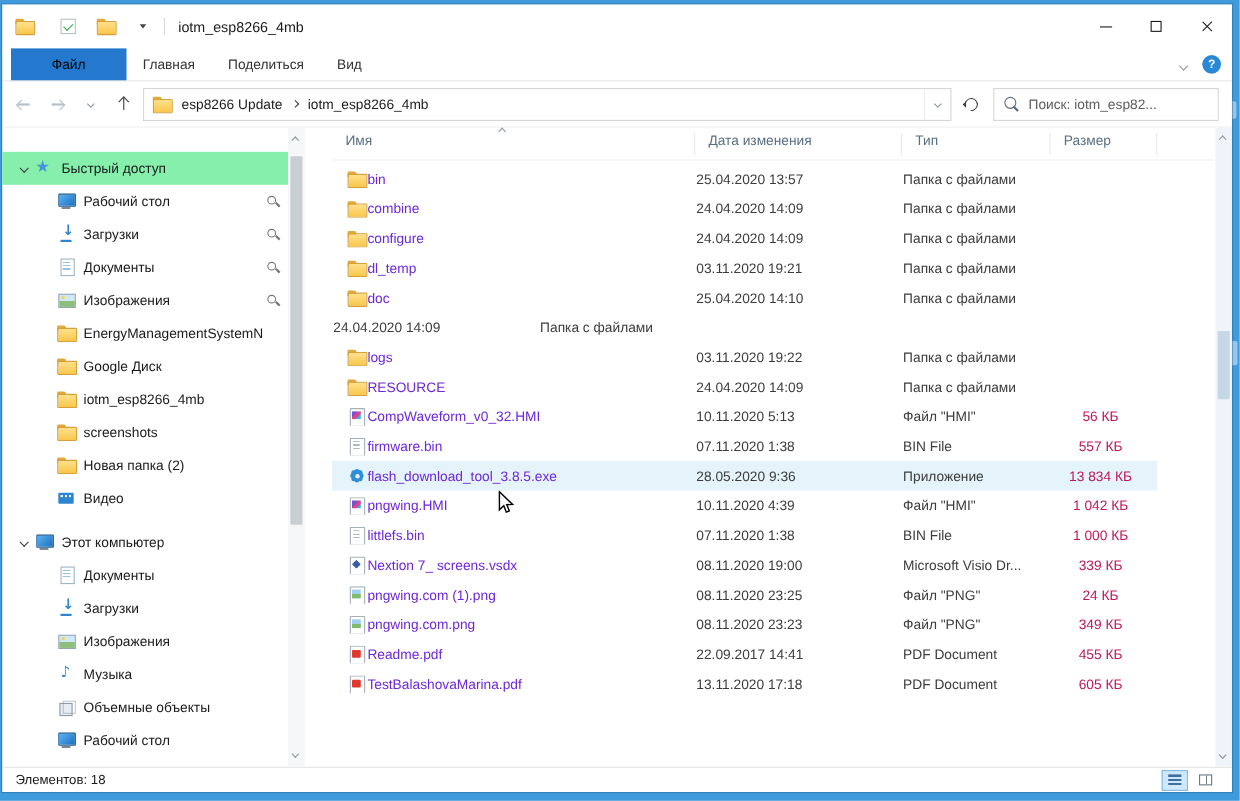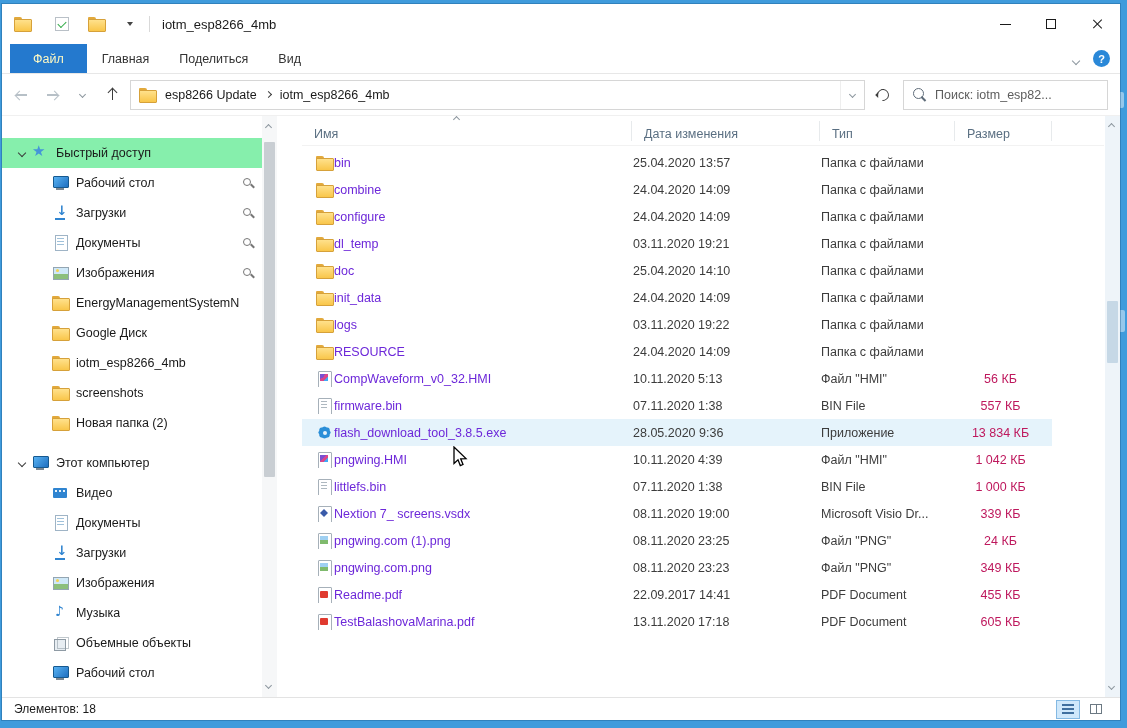--- a/index.html
+++ b/index.html
@@ -20,21 +20,21 @@
   .glyph-close{position:relative;width:12px;height:12px}
   .glyph-close::before,.glyph-close::after{content:"";position:absolute;left:5.5px;top:0;width:1.3px;height:12px;background:#1a1a1a}
   .glyph-close::before{transform:rotate(45deg)}.glyph-close::after{transform:rotate(-45deg)}
   .qcheck{position:relative;width:14px;height:14px;border:1px solid #b9c0c7;background:#fff}
   .qcheck::after{content:"";position:absolute;left:2px;top:3px;width:7px;height:4px;border-left:1.7px solid #2faa44;border-bottom:1.7px solid #2faa44;transform:rotate(-45deg)}
   .tri-down{width:0;height:0;border-left:3.5px solid transparent;border-right:3.5px solid transparent;border-top:4px solid #444}
 
   
   .ribbon{height:30px;display:flex;align-items:stretch;border-bottom:1px solid #e7e7e7;position:relative;flex:none}
   .tab{display:flex;align-items:center;padding:0 15px;font-size:12.5px;color:#333}
-  .tab.file{background:#2479ce;color:#fef9c3;padding:0 23px;margin-left:8px}
+  .tab.file{background:#2479ce;color:#000000;padding:0 37px;margin-left:8px}
   .ribbon-right{position:absolute;right:10px;top:0;height:100%;display:flex;align-items:center;gap:14px}
   .help{width:17px;height:17px;border-radius:50%;background:#2a88d8;color:#fff;font-size:11px;display:flex;align-items:center;justify-content:center;font-weight:bold}
 
   
   .addrrow{height:42px;display:flex;align-items:center;padding:0 12px 0 6px;gap:2px;flex:none;border-bottom:1px solid #f0f0f0}
   .nav-btn{width:28px;height:28px;display:flex;align-items:center;justify-content:center;flex:none}
   .nav-btn.disabled{color:#b7c0c7}.nav-btn.enabled{color:#3c3c3c}
   .arrow{position:relative;width:14px;height:13px;color:inherit}
   .arrow-left::before{content:"";position:absolute;left:1px;top:6px;width:11px;height:1.5px;background:currentColor}
   .arrow-left::after{content:"";position:absolute;left:1px;top:3.5px;width:6px;height:6px;border-left:1.5px solid currentColor;border-bottom:1.5px solid currentColor;transform:rotate(45deg)}
@@ -73,21 +73,21 @@
   .pin::before{content:"";position:absolute;left:1px;top:1px;width:6px;height:6px;border:1.6px solid #777;border-radius:50%}
   .pin::after{content:"";position:absolute;left:7.6px;top:7.6px;width:1.6px;height:4.5px;background:#777;transform:rotate(-45deg);transform-origin:0 0}
 
   .sb-scroll{width:15px;flex:none;position:relative;background:#f6f7f8}
   .sb-scroll .a-top{position:absolute;left:4px;top:9px}
   .sb-scroll .a-bot{position:absolute;left:4px;bottom:9px}
   .sb-thumb{position:absolute;left:2px;top:26px;width:11px;height:335px;background:#c9ced3;border-radius:1px}
 
   .main{flex:1;display:flex;flex-direction:column;min-width:0;position:relative;padding:0 16px 0 25px}
   .cols{height:30px;display:flex;align-items:center;position:relative;color:#5a6f82;font-size:12.5px;flex:none;border-bottom:1px solid #f2f2f2}
-  .colh{display:flex;align-items:flex-end;height:20px;border-right:1px solid #e7eaec;padding-left:12px}
+  .colh{display:flex;align-items:flex-start;height:20px;border-right:1px solid #e7eaec;padding-left:12px}
   .c0{width:330px}.c1{width:188px}.c2{width:135px}.c3{width:97px}
   .sort-caret{position:absolute;left:152px;top:1px}
   .list{margin-top:3px}
   .row{display:flex;align-items:center;height:27px;width:750px;font-size:12.5px}
   .row.hover{background:#e5f3fb}
   .cell{white-space:nowrap;overflow:hidden}
   .cell.c0{display:flex;align-items:center;gap:1px;padding-left:14px;color:#6d28d9}
   .cell.c1,.cell.c2{color:#3c3c3c;padding-left:1px}
   .cell.c3{text-align:center;padding-right:6px;color:#be185d}
 
@@ -267,34 +267,34 @@
           <div class="sb-item lvl2">
             <span class="chev-slot"></span>
             <span class="ic ico-folder"></span>
             <span class="sb-label">screenshots</span>
           </div>
           <div class="sb-item lvl2">
             <span class="chev-slot"></span>
             <span class="ic ico-folder"></span>
             <span class="sb-label">Новая папка (2)</span>
           </div>
+          <div class="sb-item lvl2">
+            <span class="chev-slot"></span>
+            <span class="ic ico-video"></span>
+            <span class="sb-label">Видео</span>
+          </div>
           <div class="sb-item lvl1 gap">
             <span class="chev-slot">
               <span class="chev down"></span>
             </span>
             <span class="ic ico-monitor"></span>
             <span class="sb-label">Этот компьютер</span>
           </div>
           <div class="sb-item lvl2">
             <span class="chev-slot"></span>
-            <span class="ic ico-video"></span>
-            <span class="sb-label">Видео</span>
-          </div>
-          <div class="sb-item lvl2">
-            <span class="chev-slot"></span>
             <span class="ic ico-doc"></span>
             <span class="sb-label">Документы</span>
           </div>
           <div class="sb-item lvl2">
             <span class="chev-slot"></span>
             <span class="ic ico-downloads"></span>
             <span class="sb-label">Загрузки</span>
           </div>
           <div class="sb-item lvl2">
             <span class="chev-slot"></span>
@@ -381,24 +381,20 @@
           <div class="row">
             <div class="cell c0">
               <span class="ic ico-folder"></span>
               <span class="fname">doc</span>
             </div>
             <div class="cell c1">25.04.2020 14:10</div>
             <div class="cell c2">Папка с файлами</div>
             <div class="cell c3"></div>
           </div>
           <div class="row">
-            <div class="cell c0">
-              <span class="ic ico-folder"></span>
-              <span class="fname">init_data</span>
-            </div>
             <div class="cell c1">24.04.2020 14:09</div>
             <div class="cell c2">Папка с файлами</div>
             <div class="cell c3"></div>
           </div>
           <div class="row">
             <div class="cell c0">
               <span class="ic ico-folder"></span>
               <span class="fname">logs</span>
             </div>
             <div class="cell c1">03.11.2020 19:22</div>

